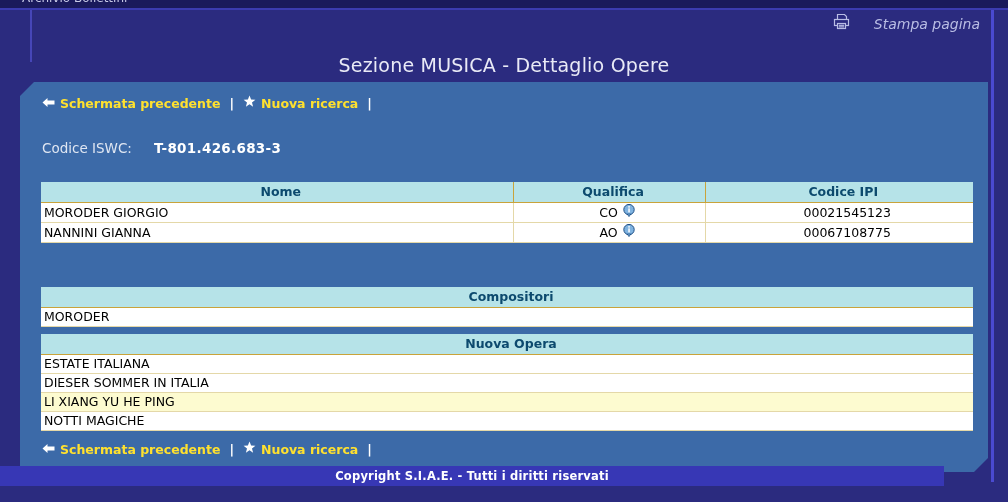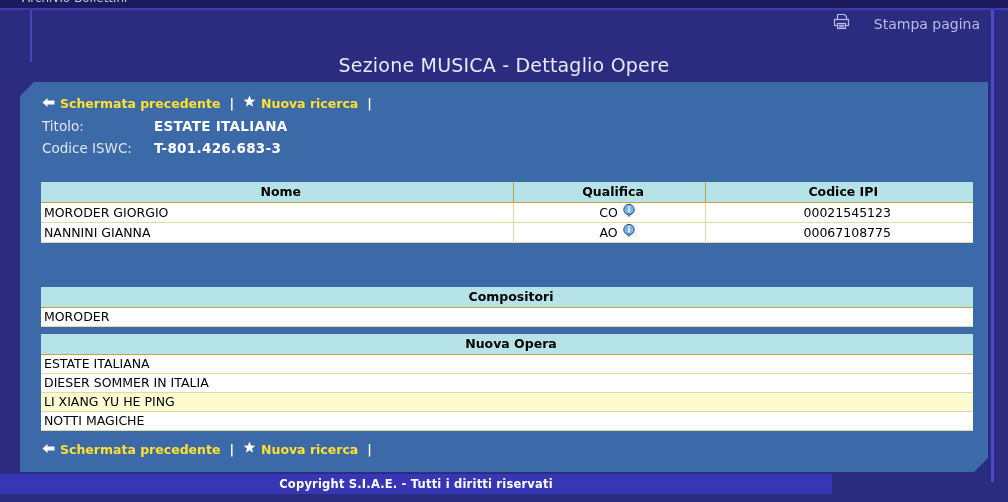--- a/index.html
+++ b/index.html
@@ -68,20 +68,21 @@
   }
 
   
   #print-bar {
     position: absolute;
     right: 28px; top: 13px;
     display: flex;
     align-items: center;
     gap: 23px;
     cursor: pointer;
+    font-style: italic;
   }
   #print-bar .printer-icon { display: block; }
   #print-label {
     font-size: 14px;
     color: #b9bde4;
     white-space: nowrap;
   }
 
   
   #section-title {
@@ -161,21 +162,21 @@
     position: absolute;
     left: 21px;
     width: 932px;
     border-collapse: collapse;
     background: #ffffff;
     font-size: 12.5px;
     table-layout: fixed;
   }
   .data-table th {
     background: #b6e3e8;
-    color: #000000;
+    color: #0c4a6e;
     font-weight: bold;
     font-size: 12.5px;
     text-align: center;
     padding: 2px 0 3px 8px;
     height: 17px;
     border-right: 1px solid #c9a33a;
     border-bottom: 1px solid #c9a33a;
   }
   .data-table th:last-child { border-right: none; }
   .data-table td {
@@ -203,22 +204,22 @@
   }
   .info-icon {
     display: inline-block;
     vertical-align: -3px;
     cursor: pointer;
   }
 
   
   #footer {
     position: absolute;
-    left: 0; bottom: 8px;
-    width: 832px;
+    left: 0; bottom: 16px;
+    width: 944px;
     height: 20px;
     background: #3737b5;
     display: flex;
     align-items: center;
     justify-content: center;
   }
   #footer-text {
     font-size: 11.5px;
     font-weight: bold;
     color: #ffffff;
@@ -264,23 +265,20 @@
     <span class="sep">|</span>
     <span class="star-icon">
       <svg width="13" height="13" viewBox="0 0 13 13">
         <path d="M6.5 0.6 L8.1 4.6 L12.4 4.8 L9 7.5 L10.1 11.7 L6.5 9.3 L2.9 11.7 L4 7.5 L0.6 4.8 L4.9 4.6 Z" fill="#ffffff"></path>
       </svg>
     </span>
     <a class="nav-link">Nuova ricerca</a>
     <span class="sep">|</span>
   </div>
 
-  <div class="field-row" id="field-titolo">
-    <span class="flabel">Titolo:</span><span class="fvalue">ESTATE ITALIANA</span>
-  </div>
   <div class="field-row" id="field-iswc">
     <span class="flabel">Codice ISWC:</span><span class="fvalue">T-801.426.683-3</span>
   </div>
 
   <table class="data-table" id="table-autori">
     <colgroup>
       <col style="width:472px">
         <col style="width:192px">
         <col style="width:268px">
     </colgroup>

